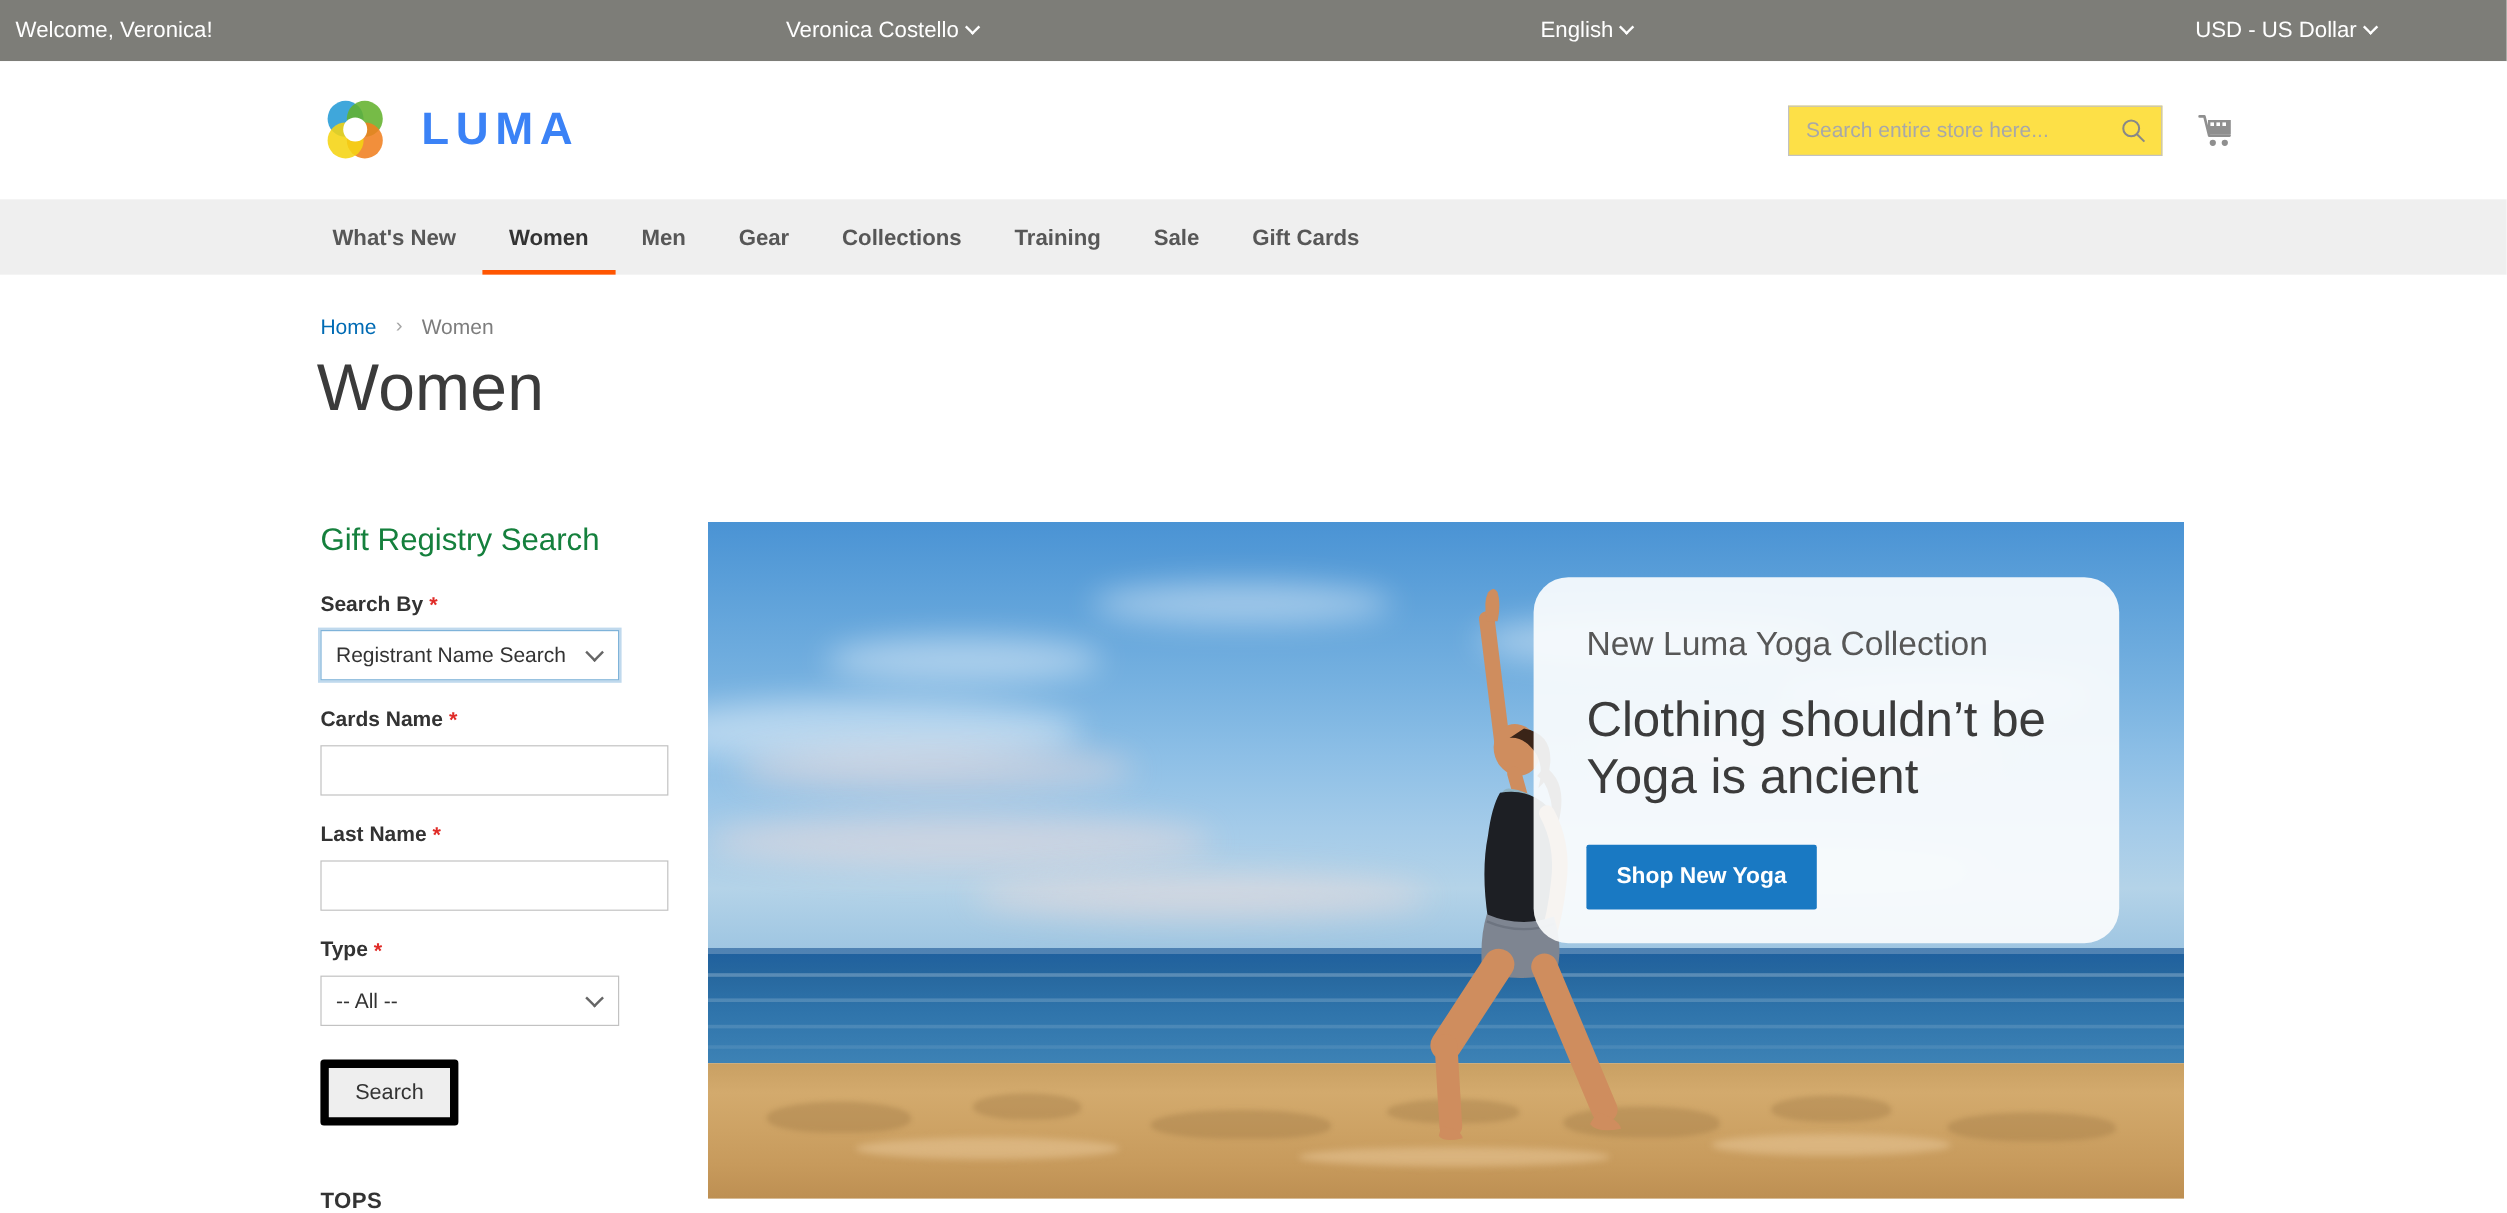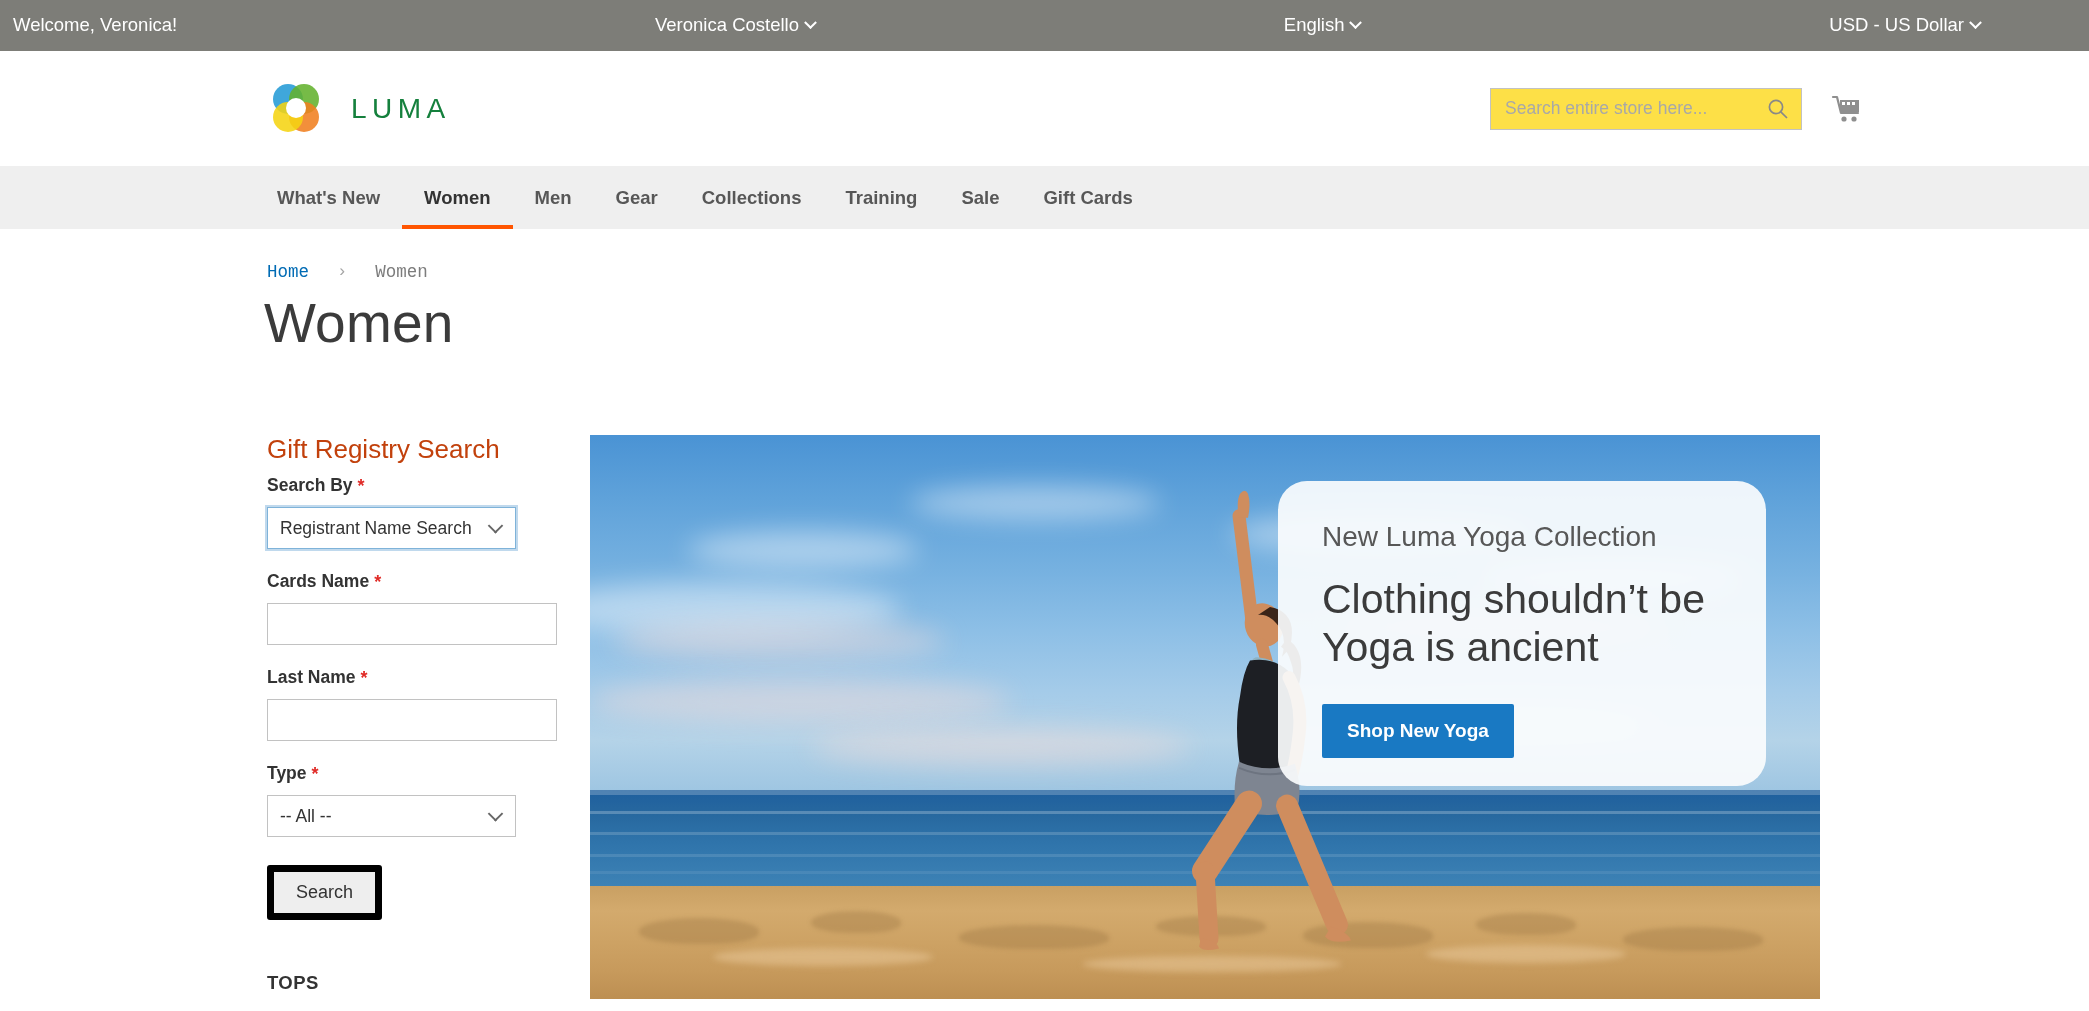--- a/index.html
+++ b/index.html
@@ -51,24 +51,24 @@
     position: absolute;
     left: 267px; top: 50%;
     transform: translateY(-50%);
     display: flex;
     align-items: center;
     gap: 26px;
   }
   .logo-mark { position: relative; width: 58px; height: 58px; }
   .logo-mark svg { display: block; }
   .logo-text {
-    font-size: 28px;
+    font-size: 38px;
     letter-spacing: 5.5px;
-    color: #15803d;
-    font-weight: 400;
+    color: #3b82f6;
+    font-weight: 700;
   }
 
   .header-right {
     position: absolute;
     right: 225px; top: 50%;
     transform: translateY(-50%);
     display: flex;
     align-items: center;
     gap: 28px;
   }
@@ -121,23 +121,22 @@
     background: #ff5501;
   }
 
   
   .page { position: relative; background: #ffffff; height: 719px; }
 
   .breadcrumb {
     position: absolute;
     left: 267px; top: 33px;
     display: flex;
-    gap: 12px;
+    gap: 0;
     font-size: 17.5px;
-    font-family: Liberation Mono, monospace;
   }
   .crumb-link { color: #006bb4; cursor: pointer; }
   .crumb-sep {
     color: #a6a6a6;
     font-size: 17px;
     margin: 0 16px;
   }
   .crumb-current { color: #7d7d7d; }
 
   .page-title {
@@ -151,22 +150,22 @@
 
   
   .sidebar {
     position: absolute;
     left: 267px; top: 205px;
     width: 295px;
   }
   .sidebar-heading {
     font-size: 26px;
     font-weight: 300;
-    color: #c2410c;
-    margin-bottom: 10px;
+    color: #15803d;
+    margin-bottom: 28px;
   }
   .field-label {
     font-size: 17.5px;
     font-weight: 700;
     color: #333333;
     margin-bottom: 11px;
     display: flex;
     align-items: center;
     gap: 5px;
   }

